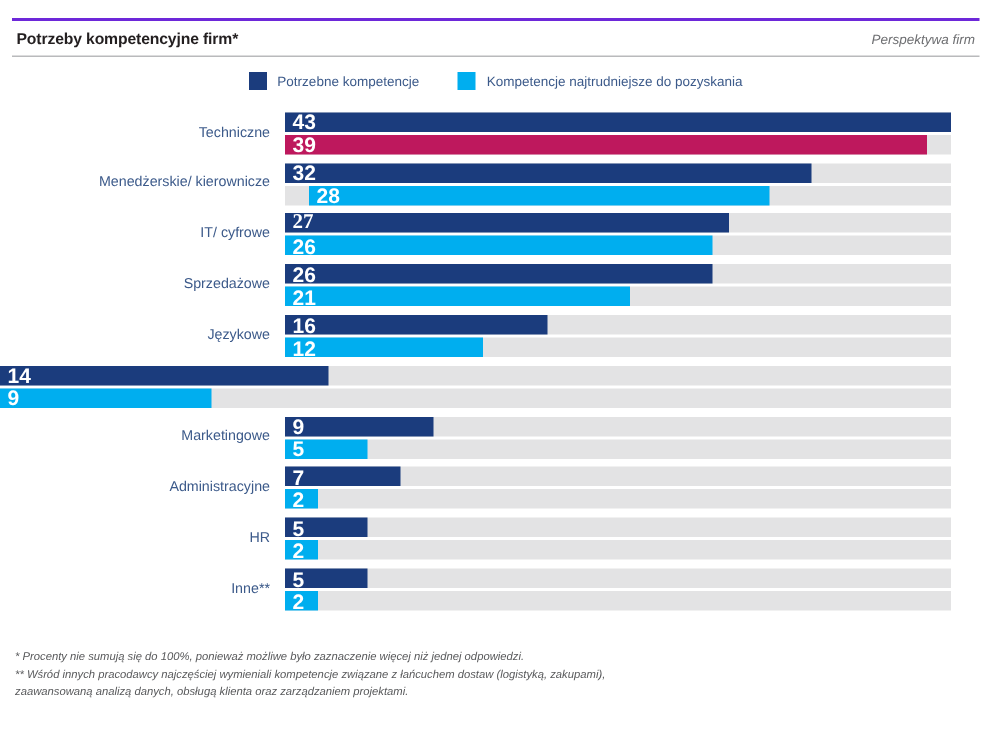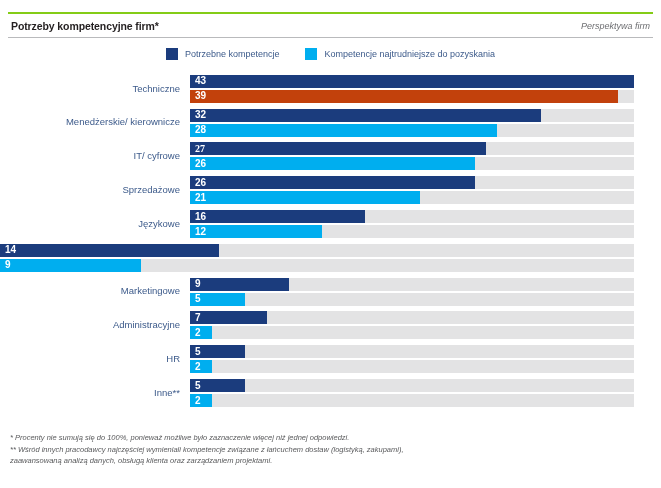--- a/index.html
+++ b/index.html
@@ -15,21 +15,21 @@
     overflow: hidden;
     position: relative;
   }
 
   
   .header {
     position: absolute;
     left: 8px; top: 12px;
     width: 645px;
     height: 26px;
-    border-top: 2px solid #84cc16;
+    border-top: 2px solid #6d28d9;
     border-bottom: 1px solid #b9babc;
     display: flex;
     align-items: center;
     justify-content: space-between;
     padding: 0 3px;
   }
   .header-title {
     font-size: 10.5px;
     font-weight: bold;
     color: #231f20;
@@ -107,21 +107,21 @@
   }
   .fill {
     position: absolute;
     left: 0; top: 0; bottom: 0;
     display: flex;
     align-items: center;
   }
   .fill.dark  { background: #1b3c7d; }
   .fill.light { background: #00aeef; }
   .val {
-    font-size: 10px;
+    font-size: 14px;
     font-weight: bold;
     color: #ffffff;
     padding-left: 5px;
     line-height: 1;
     white-space: nowrap;
   }
 
   
   .footnotes {
     position: absolute;
@@ -155,36 +155,36 @@
 <div class="chart" id="chart-body">
     <div class="row-group">
       <div class="cat-label">Techniczne</div>
       <div class="bars">
         <div class="track">
           <div class="fill dark" style="background: rgb(27, 60, 125); width: 100%;">
             <span class="val">43</span>
           </div>
         </div>
         <div class="track">
-          <div class="fill light" style="background: #c2410c; width: 96.2963%; text-align: right;">
+          <div class="fill light" style="background: #be185d; width: 96.2963%; text-align: right;">
             <span class="val">39</span>
           </div>
         </div>
       </div>
     </div>
     <div class="row-group">
       <div class="cat-label">Menedżerskie/ kierownicze</div>
       <div class="bars">
         <div class="track">
           <div class="fill dark" style="background: rgb(27, 60, 125); width: 79.0123%;">
             <span class="val">32</span>
           </div>
         </div>
         <div class="track">
-          <div class="fill light" style="background: rgb(0, 174, 239); width: 69.1358%;">
+          <div class="fill light" style="background: rgb(0, 174, 239); width: 69.1358%; margin-left: 16px;">
             <span class="val">28</span>
           </div>
         </div>
       </div>
     </div>
     <div class="row-group">
       <div class="cat-label">IT/ cyfrowe</div>
       <div class="bars">
         <div class="track">
           <div class="fill dark" style="background: rgb(27, 60, 125); width: 66.6667%; font-family: Liberation Serif, serif;">

